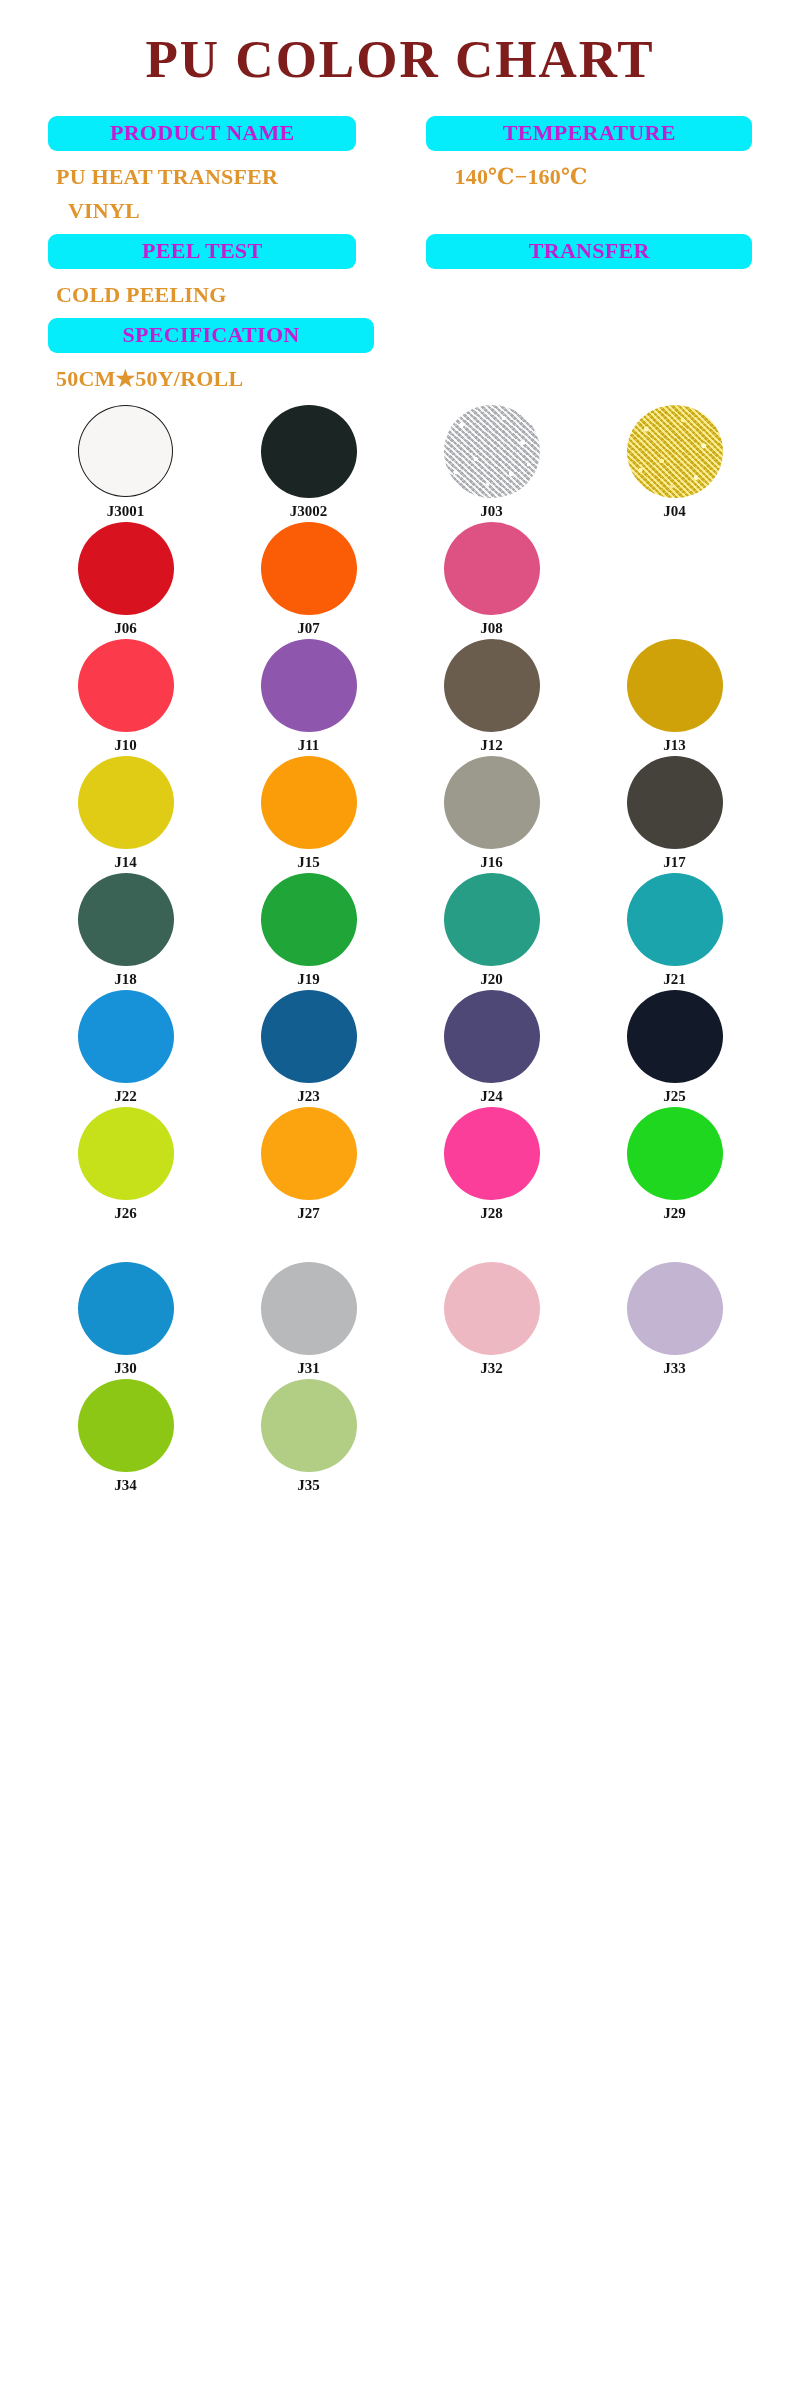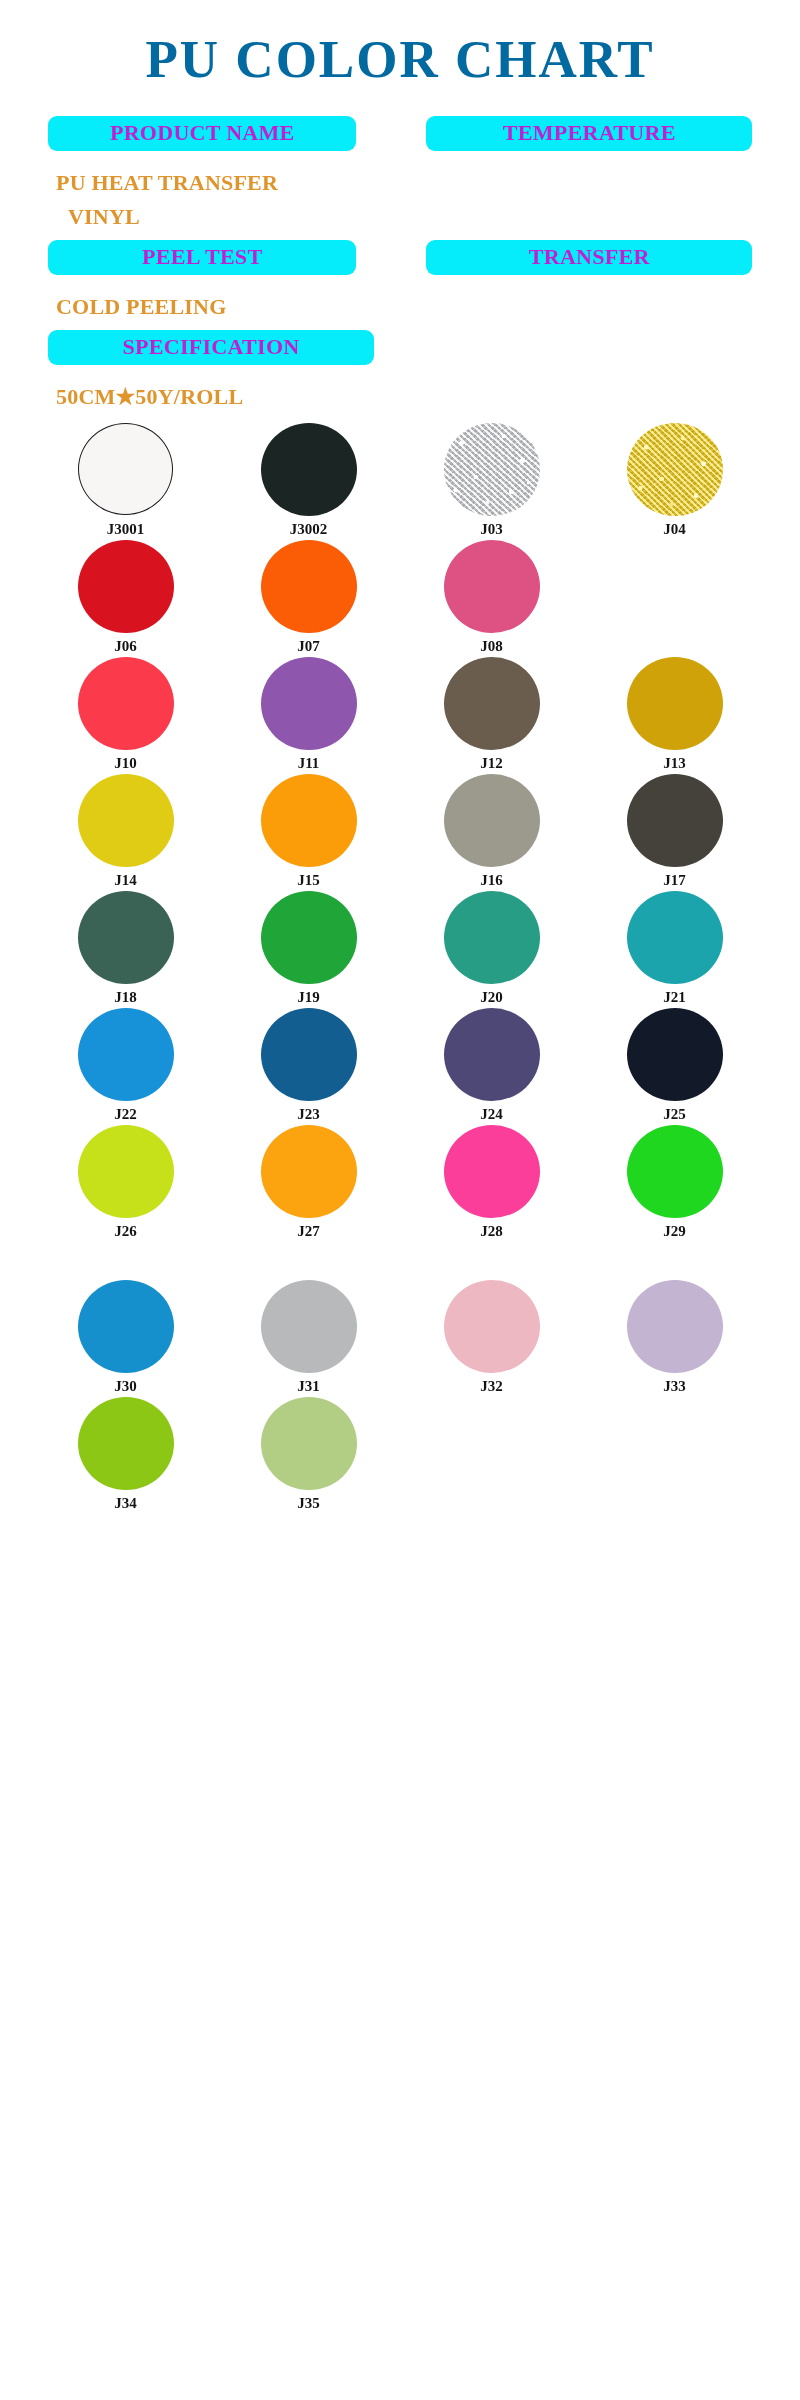--- a/index.html
+++ b/index.html
@@ -20,21 +20,21 @@
     background: #ffffff;
     box-sizing: border-box;
   }
 
   
   .title {
     text-align: center;
     font-size: 53px;
     font-weight: bold;
     letter-spacing: 2px;
-    color: #0369a1;
+    color: #7f1d1d;
     padding-top: 30px;
     line-height: 1.1;
     font-family: "Liberation Serif", "DejaVu Serif", serif;
   }
 
   
   .spec-area {
     margin-top: 28px;
     padding: 0 48px 0 48px;
   }
@@ -68,21 +68,21 @@
   }
   .pill.tight {
     font-size: 19.5px;
     letter-spacing: 0px;
   }
   .spec-value {
     font-size: 22px;
     font-weight: bold;
     color: #e0942c;
     line-height: 1.55;
-    padding-top: 15px;
+    padding-top: 9px;
     padding-left: 14px;
     letter-spacing: 0.2px;
   }
   .spec-value.indent-more { padding-left: 28px; }
   .spec-value.indent-mid  { padding-left: 22px; }
   .spec-value.indent-sm   { padding-left: 8px; }
   .spec-value .vline { display: block; }
   .spec-value .vline.pad { padding-left: 12px; }
 
   
@@ -167,20 +167,23 @@
     <div class="spec-row">
       <div class="spec-cell">
         <div class="pill">PRODUCT NAME</div>
         <div class="spec-value indent-sm">
           <span class="vline">PU HEAT TRANSFER</span>
           <span class="vline pad">VINYL</span>
         </div>
       </div>
       <div class="spec-cell right">
         <div class="pill">TEMPERATURE</div>
+        <div class="spec-value indent-more">
+          <span class="vline">140℃−160℃</span>
+        </div>
       </div>
     </div>
 
     <div class="spec-row">
       <div class="spec-cell">
         <div class="pill">PEEL TEST</div>
         <div class="spec-value indent-sm">
           <span class="vline">COLD PEELING</span>
         </div>
       </div>

